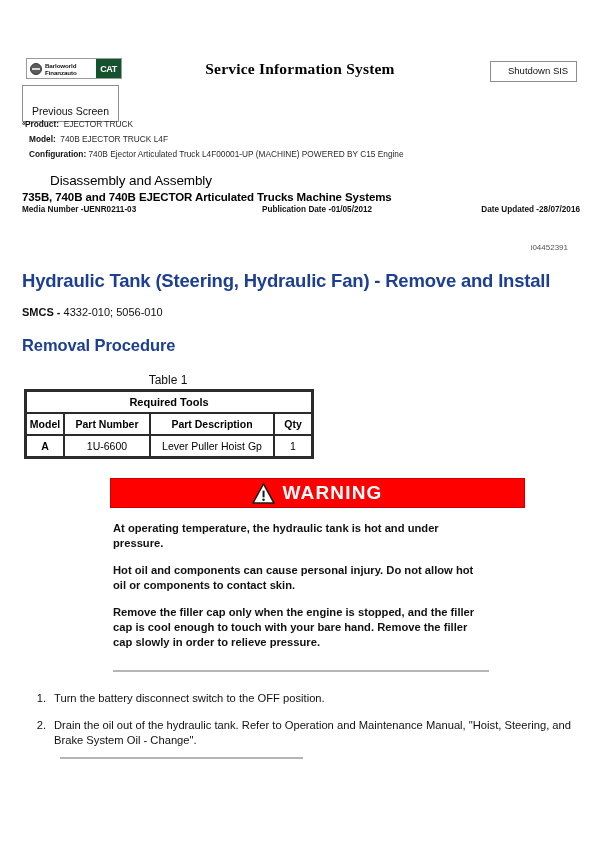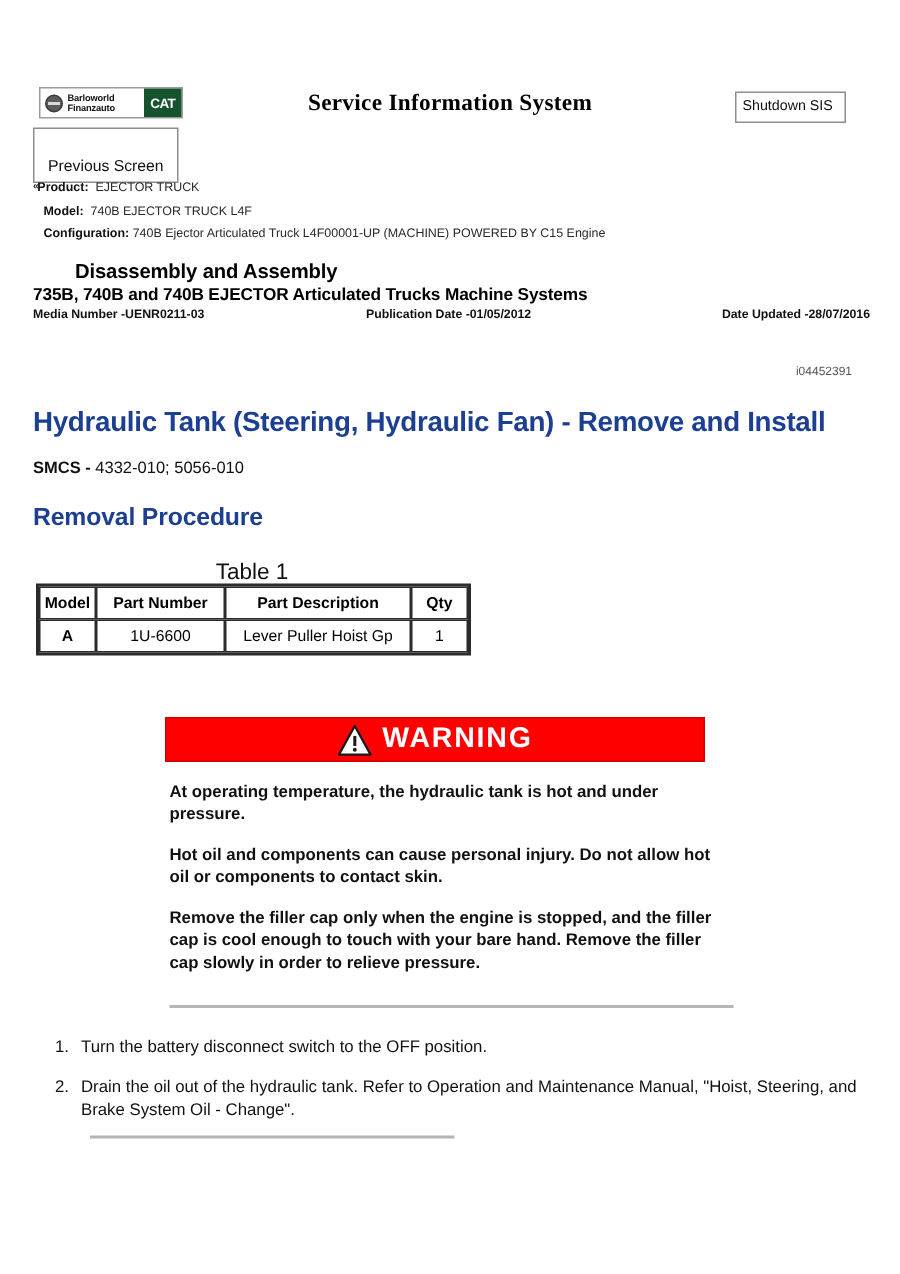--- a/index.html
+++ b/index.html
@@ -92,21 +92,21 @@
     text-align: center;
     font-family: "Liberation Serif", serif;
     font-weight: bold;
     font-size: 15.5px;
     letter-spacing: 0.2px;
     color: #000;
   }
   .shutdown-sis {
     position: absolute;
     left: 490px; top: 61px;
-    padding: 3px 8px 4px 4px;
+    padding: 3px 8px 4px 17px;
     border: 1px solid #8d8d8d;
     background: #ffffff;
     font-size: 9.5px;
     color: #111;
     line-height: 12px;
   }
 
   
   .meta {
     position: absolute;
@@ -129,21 +129,21 @@
 
   
   .doc-head {
     position: absolute;
     left: 22px; top: 172px;
     width: 560px;
   }
   .doc-head h1 {
     margin: 0;
     font-size: 13.5px;
-    font-weight: bold;
+    font-weight: normal;
     letter-spacing: -0.1px;
     line-height: 17px;
     color: #000;
     padding-left: 28px;
   }
   .doc-head h2 {
     margin: 1px 0 0 0;
     font-size: 11.5px;
     font-weight: bold;
     letter-spacing: -0.1px;
@@ -152,21 +152,21 @@
   }
   .media-row {
     position: absolute;
     left: 22px; top: 205px;
     width: 558px;
     font-size: 8.2px;
     font-weight: bold;
     color: #111;
     display: flex;
   }
-  .media-row .m1 { width: 222px; }
+  .media-row .m1 { width: 240px; }
   .media-row .m2 { width: 190px; }
   .media-row .m3 { flex: 1; text-align: right; }
 
   .doc-id {
     position: absolute;
     left: 0; top: 243px;
     width: 568px;
     text-align: right;
     font-size: 8px;
     color: #555;
@@ -199,21 +199,21 @@
     color: #1d3f91;
     letter-spacing: -0.1px;
   }
 
   
   .table-caption {
     position: absolute;
     left: 24px; top: 373px;
     width: 288px;
     text-align: center;
-    font-size: 15px;
+    font-size: 12px;
     color: #111;
   }
   .tools-table {
     position: absolute;
     left: 24px; top: 389px;
     width: 288px;
     border-collapse: separate;
     border-spacing: 0;
     border: 2px solid #2b2b2b;
     background: #fff;
@@ -235,21 +235,21 @@
   }
   .col-tool { width: 38px; }
   .col-part { width: 86px; }
   .col-desc { width: 124px; }
   .col-qty  { width: 38px; }
 
   
   .warn-banner {
     position: absolute;
     left: 110px; top: 478px;
-    width: 360px; height: 30px;
+    width: 415px; height: 30px;
     background: #ff0000;
     border: 1px solid #cc0000;
     display: flex;
     align-items: center;
     justify-content: center;
     gap: 7px;
     box-sizing: border-box;
   }
   .warn-tri {
     width: 23px; height: 21px;
@@ -372,20 +372,23 @@
 
 <div class="table-caption">Table 1</div>
 <table class="tools-table">
   <colgroup>
     <col class="col-tool">
       <col class="col-part">
       <col class="col-desc">
       <col class="col-qty">
   </colgroup>
   <tbody>
+    <tr>
+      <td class="span-head" colspan="4">Required Tools</td>
+    </tr>
     <tr>
       <td class="th">Model</td>
       <td class="th">Part Number</td>
       <td class="th">Part Description</td>
       <td class="th">Qty</td>
     </tr>
     <tr>
       <td class="th">A</td>
       <td>1U-6600</td>
       <td>Lever Puller Hoist Gp</td>

